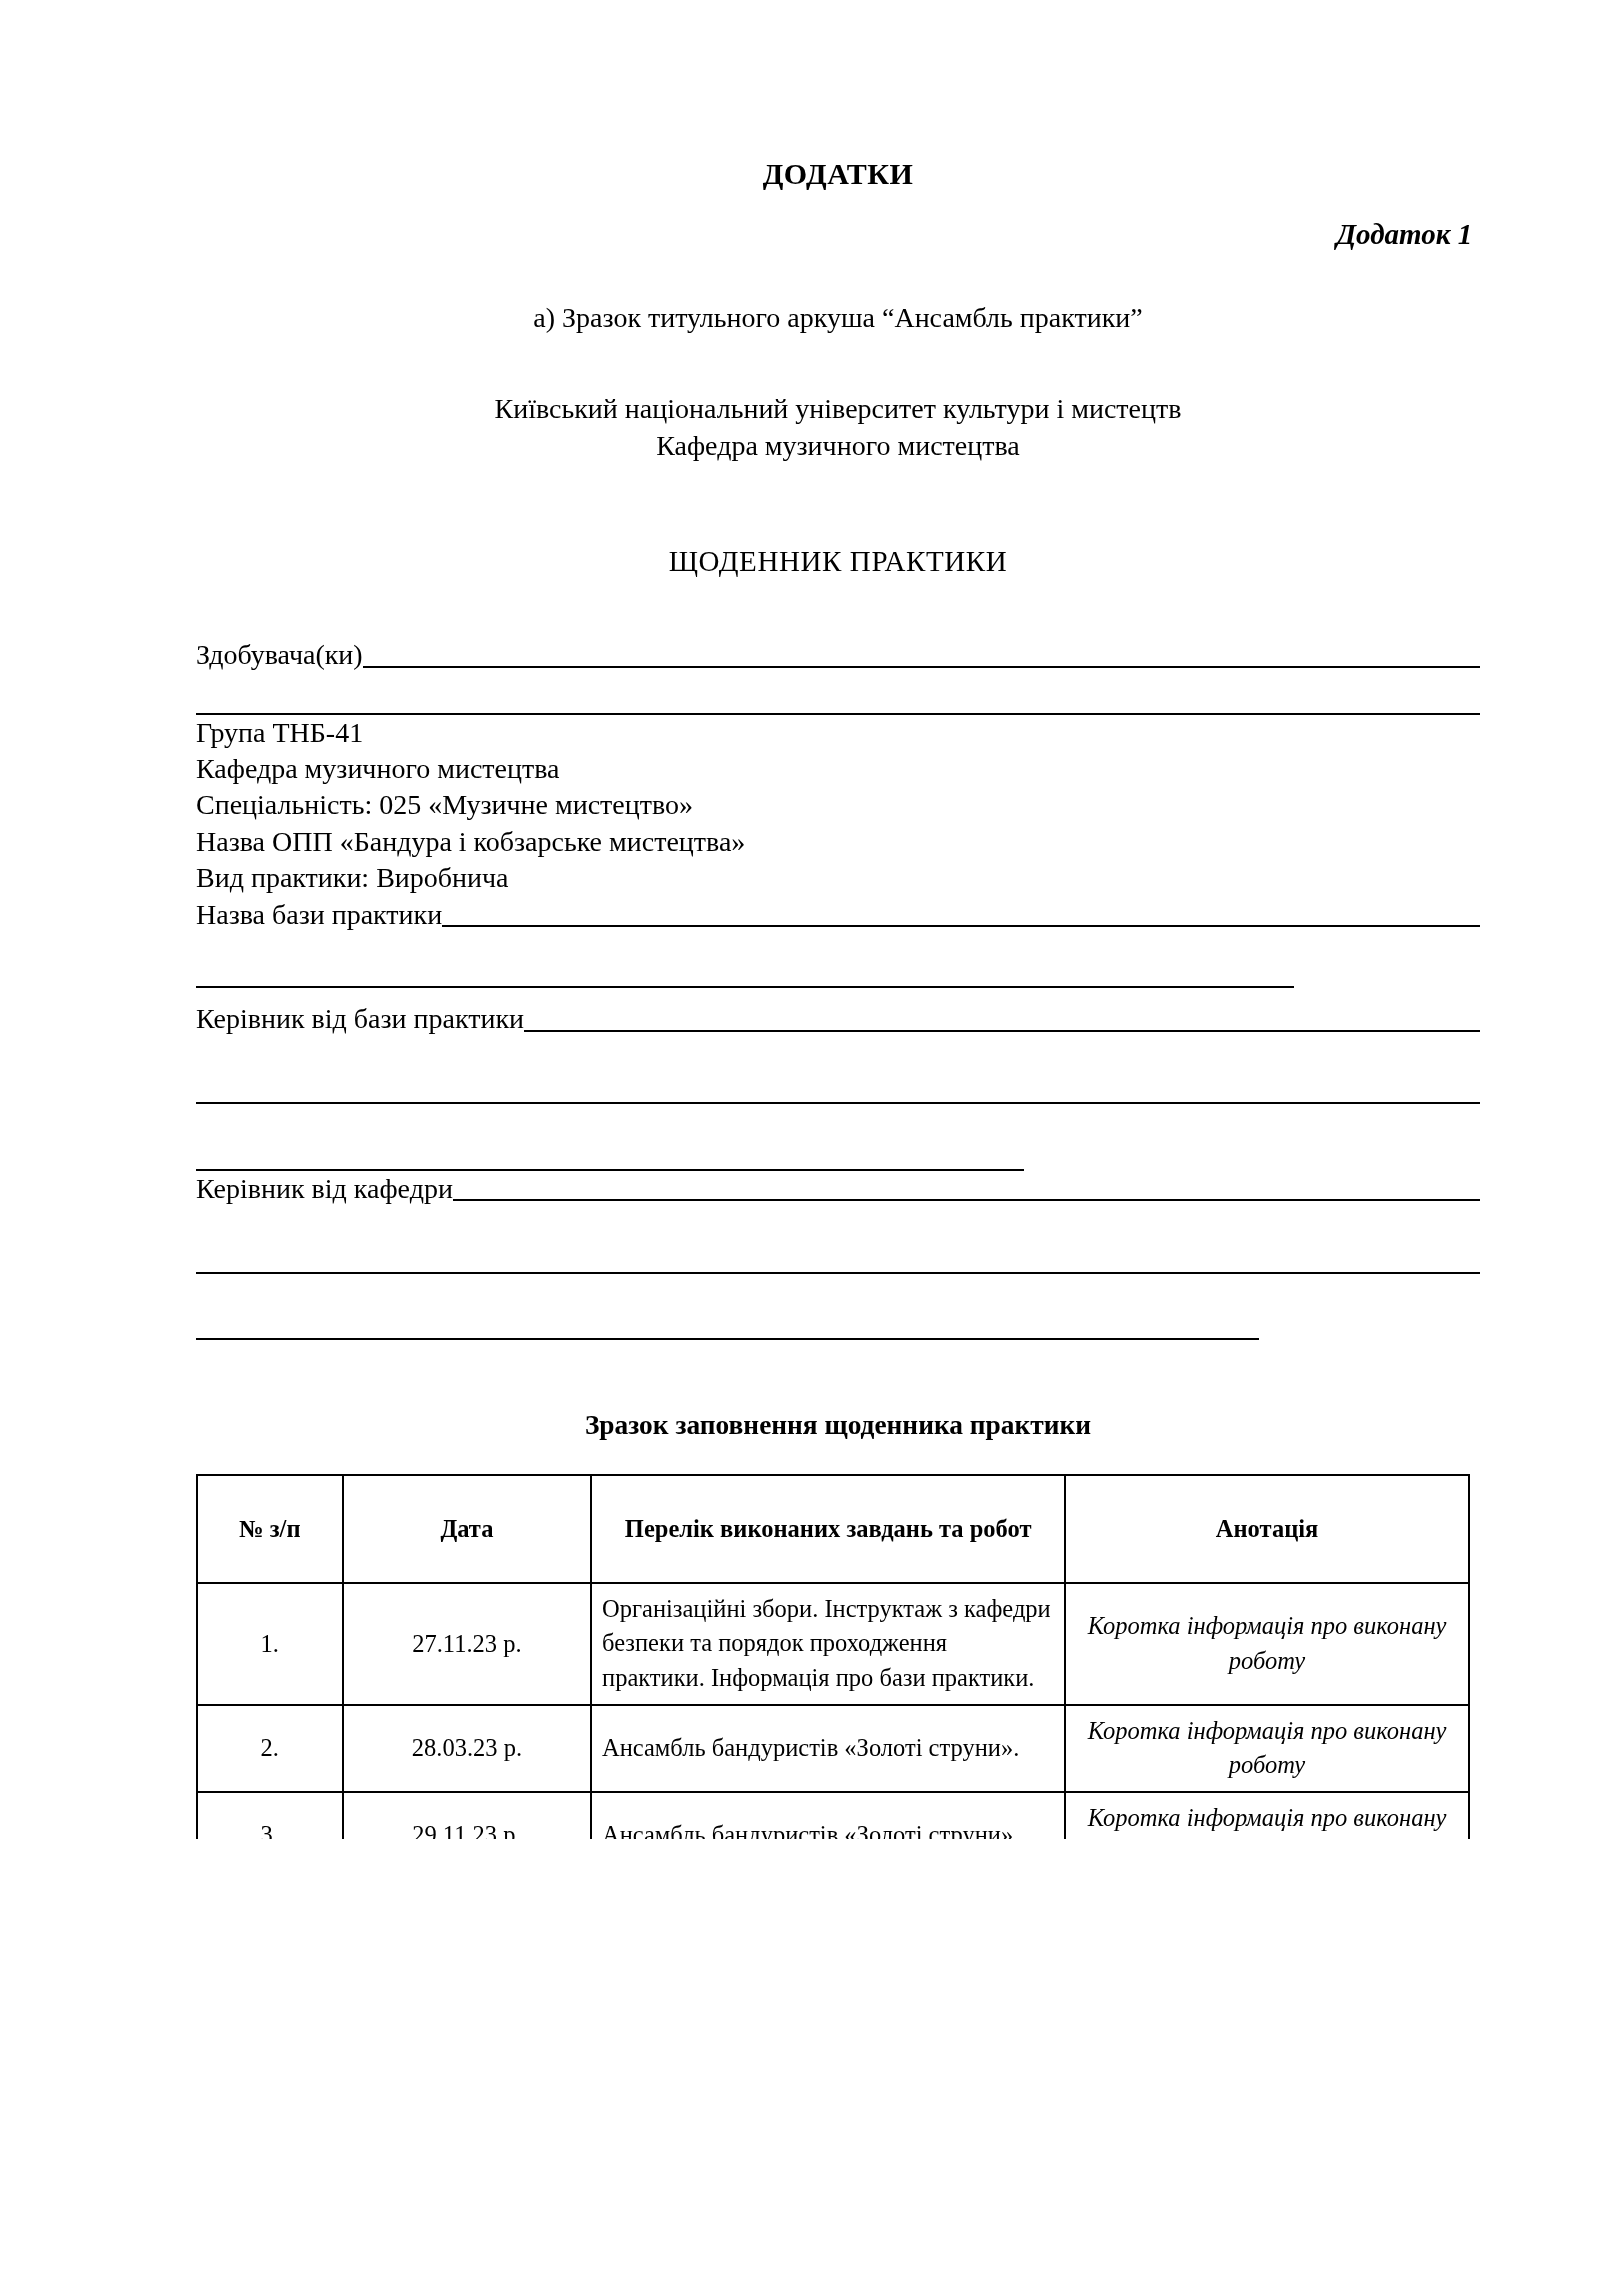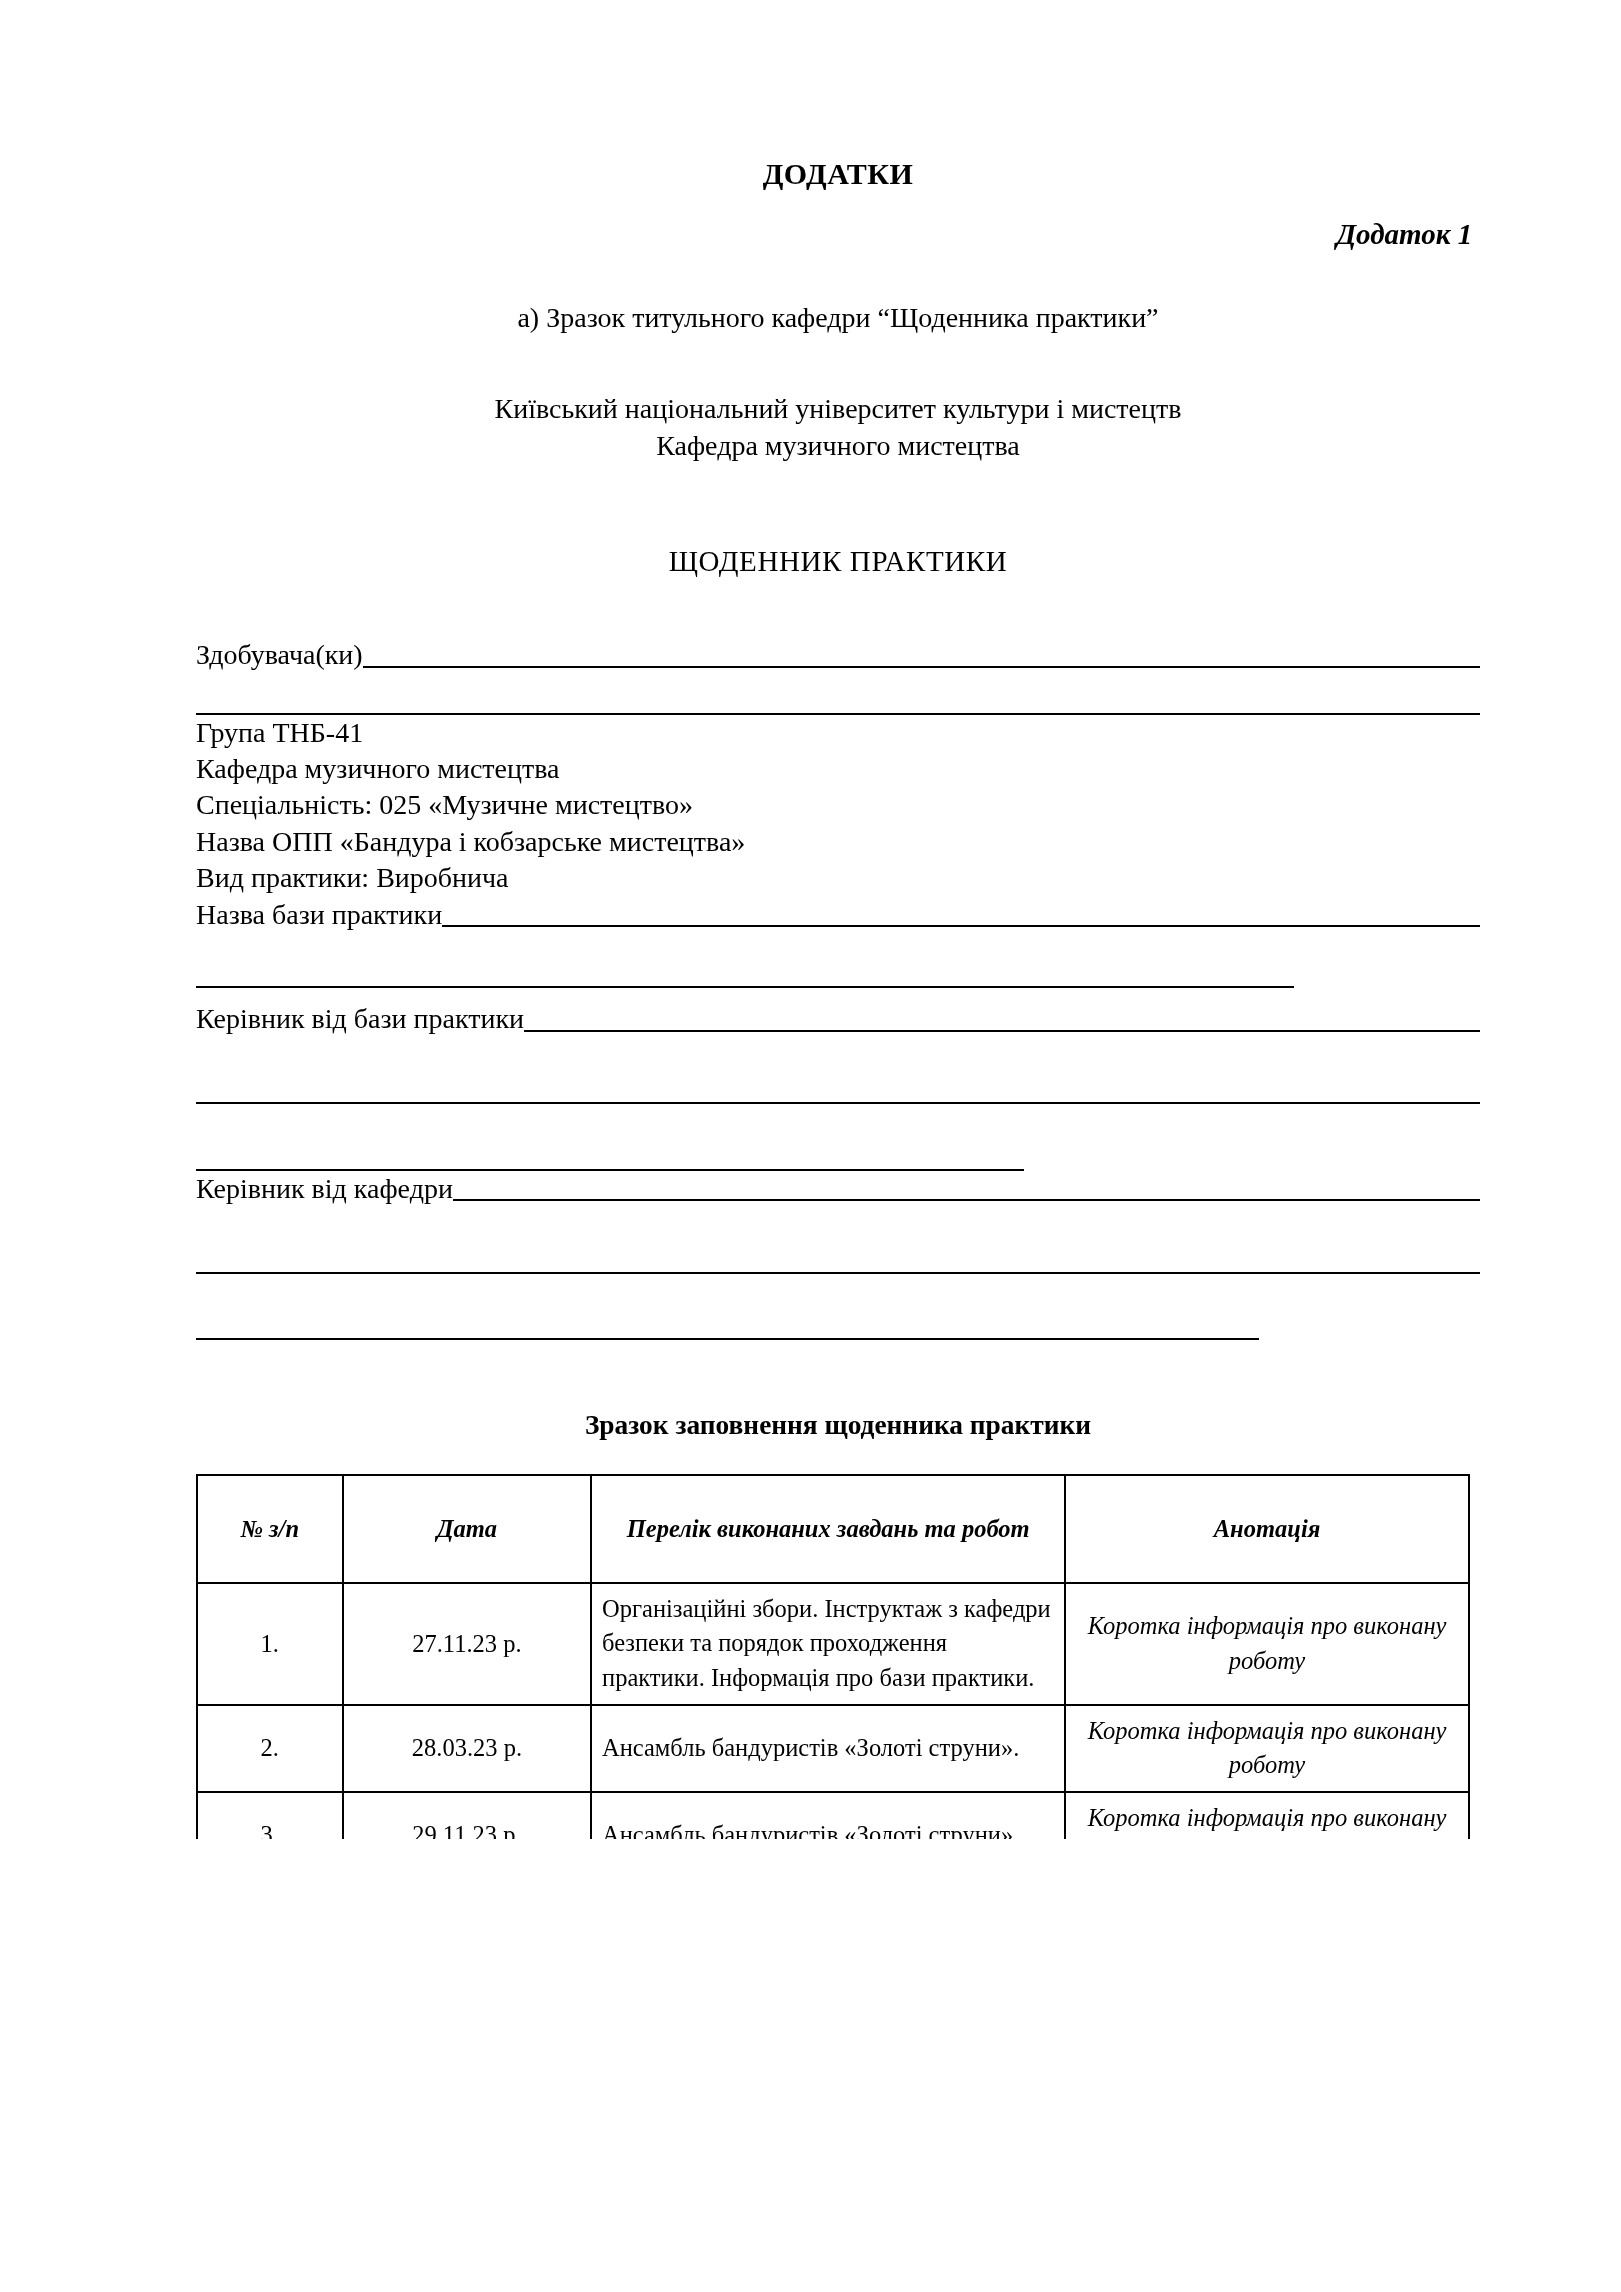--- a/index.html
+++ b/index.html
@@ -107,21 +107,20 @@
     border: 2px solid #000;
     padding: 7.8px 9.8px;
     font-size: 24.5px;
     vertical-align: middle;
   }
   table.diary th {
     font-weight: bold;
     text-align: center;
     line-height: 1.25;
     height: 90px;
-    font-style: italic;
   }
   col.c-num  { width: 106px; }
   col.c-date { width: 181px; }
   col.c-task { width: 345px; }
   col.c-note { width: 294px; }
 
   td.num  { text-align: center; }
   td.date { text-align: center; white-space: nowrap; }
   td.task { text-align: left; line-height: 1.42; }
   td.note { text-align: center; font-style: italic; line-height: 1.42; }
@@ -137,21 +136,21 @@
 </head>
 <body>
 
 <div id="page">
   <div class="sheet">
 
     <div class="doc-title">ДОДАТКИ</div>
 
     <div class="annex-label">Додаток 1</div>
 
-    <div class="subtitle">а) Зразок титульного кафедри “Щоденника практики”</div>
+    <div class="subtitle">а) Зразок титульного аркуша “Ансамбль практики”</div>
 
     <div class="org-block">
       <div>Київський національний університет культури і мистецтв</div>
       <div>Кафедра музичного мистецтва</div>
     </div>
 
     <div class="main-heading">ЩОДЕННИК ПРАКТИКИ</div>
 
     <div class="form-block">
 

